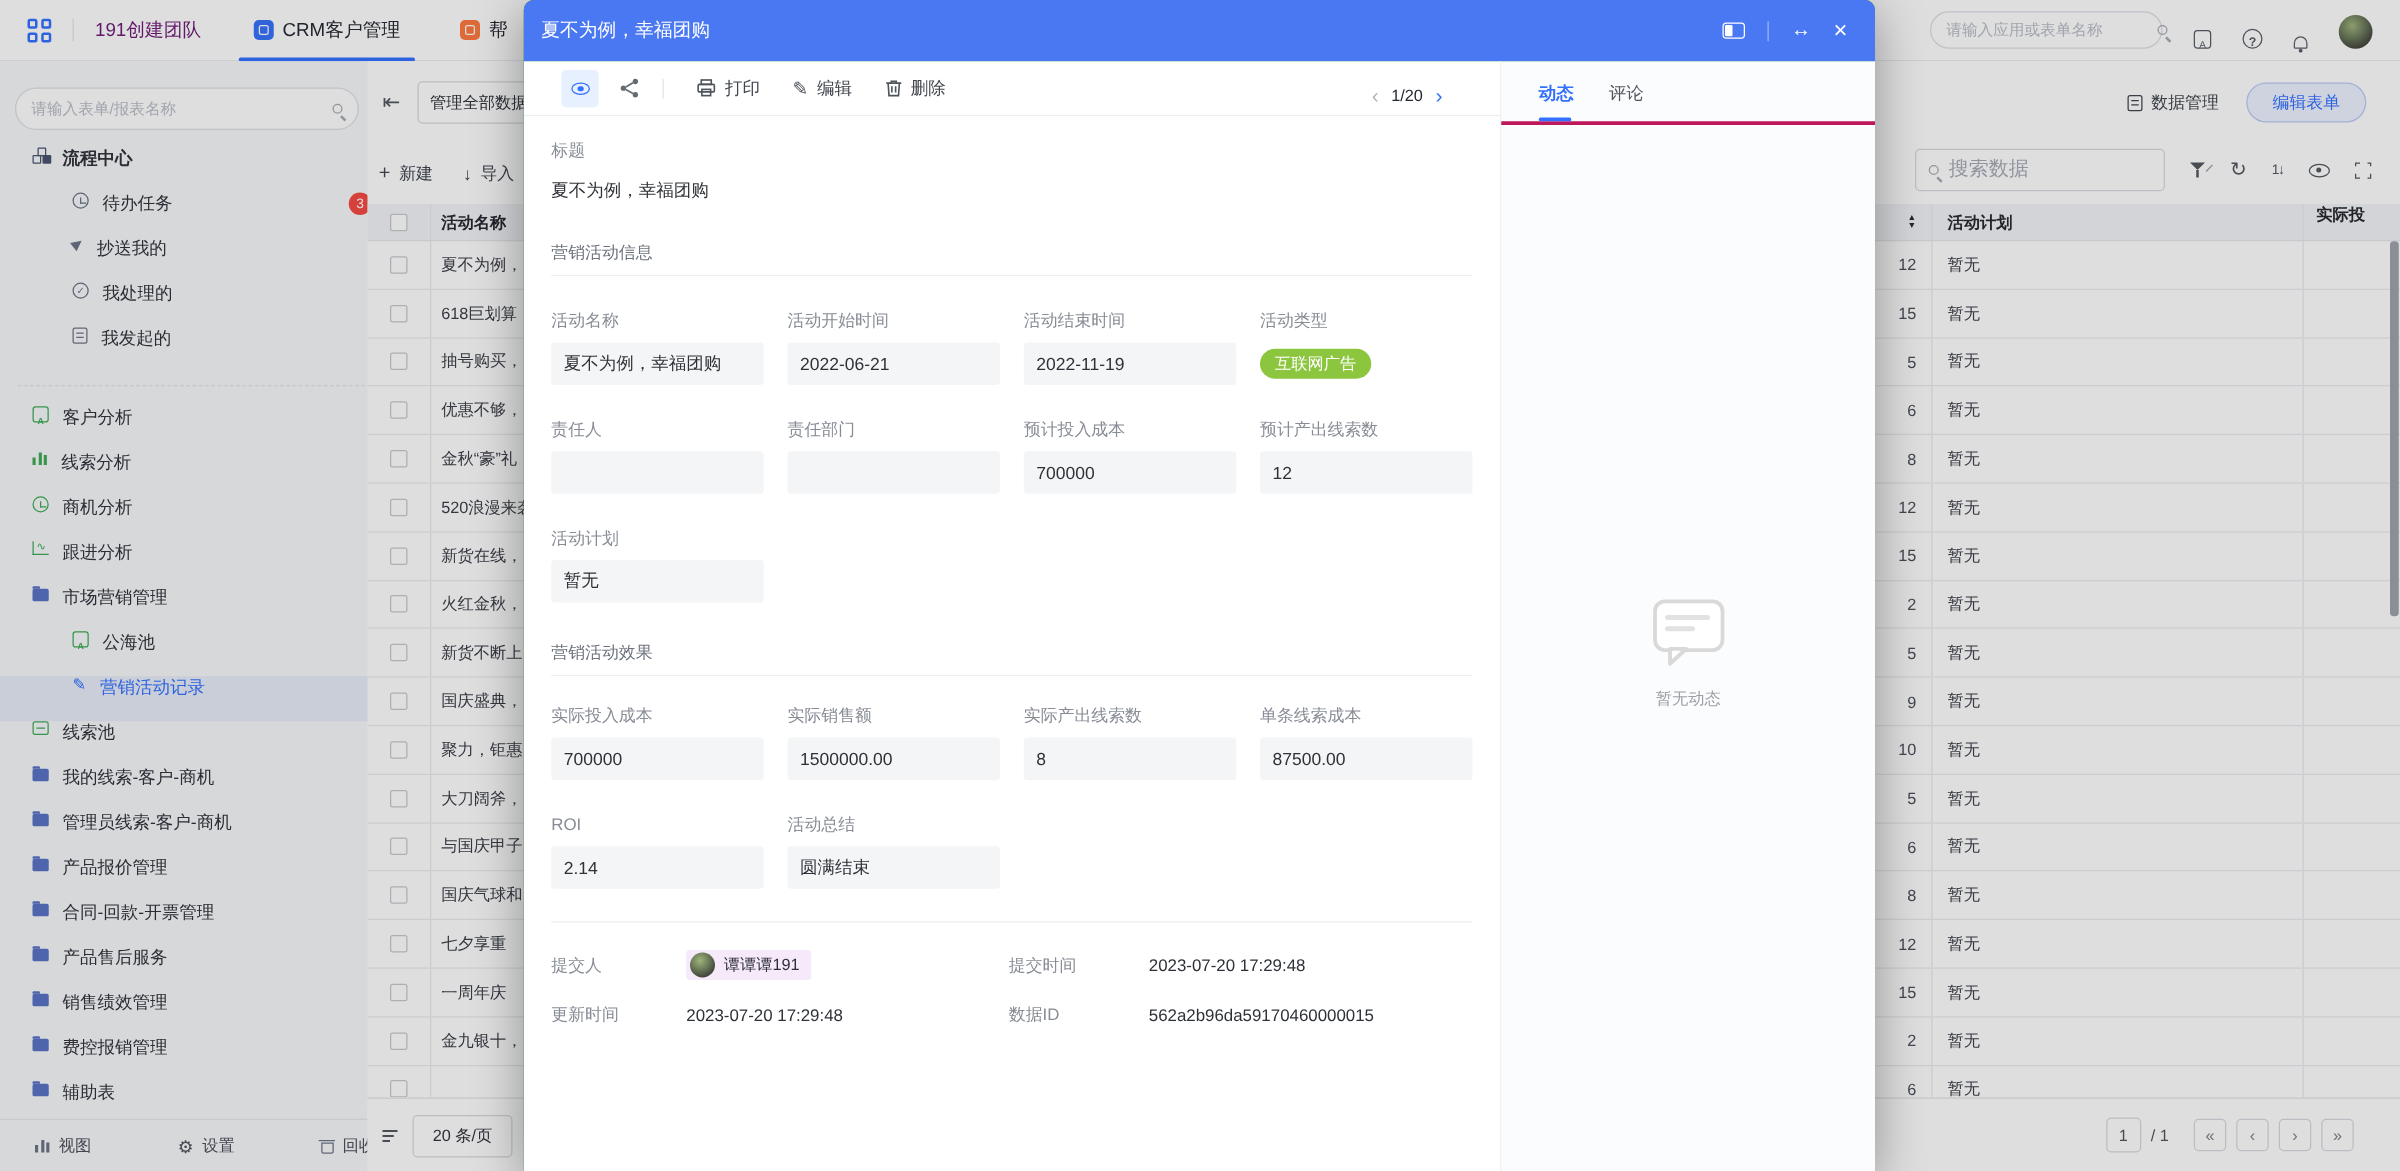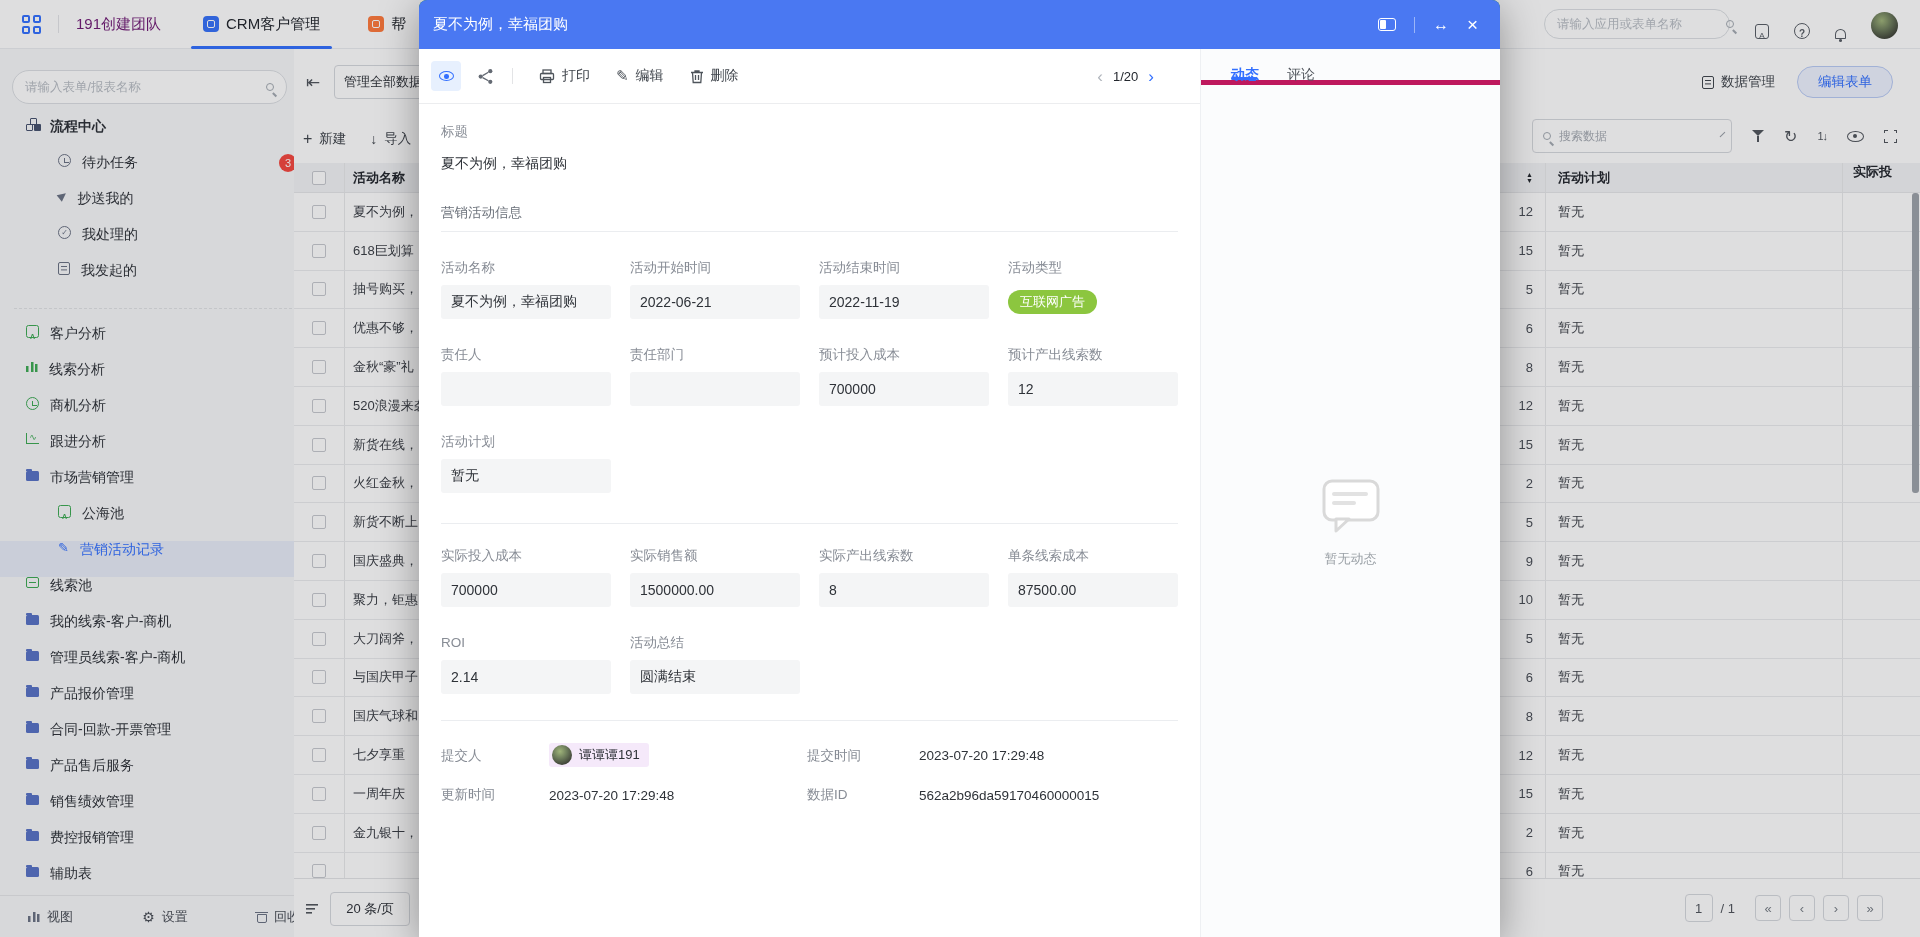--- a/index.html
+++ b/index.html
@@ -91,21 +91,21 @@
   
   .main{position:absolute;left:294px;top:49px;width:1626px;height:888px;background:#fff;z-index:1}
   .m-collapse{position:absolute;left:12px;top:23px;font-size:17px;color:#51565d}
   .scope-select{position:absolute;left:40px;top:16px;width:114px;height:34px;border:1px solid #d6d9de;border-radius:4px;background:#fff;display:flex;align-items:center;padding:0 9px;font-size:13px;gap:8px;overflow:hidden;white-space:nowrap}
   .top-right{position:absolute;right:27px;top:16px;height:34px;display:flex;align-items:center;gap:22px}
   .txtbtn{display:flex;align-items:center;gap:7px;font-size:13.5px;color:#41464d}
   .pill-btn{height:32px;padding:0 20px;border:1px solid #b9cbf5;border-radius:16px;background:#eef3ff;color:#3370ff;font-size:13.5px;line-height:30px}
   .row2-left{position:absolute;left:9px;top:73px;height:34px;display:flex;align-items:center;gap:24px}
   .row2-right{position:absolute;right:23px;top:70px;height:34px;display:flex;align-items:center;gap:20px;color:#51565d}
   .tbl-search{width:200px;height:34px;border:1px solid #d6d9de;border-radius:4px;background:#fff;display:flex;align-items:center;gap:8px;padding:0 10px}
-  .tbl-search input{border:none;outline:none;flex:1;font-size:12px;background:transparent;color:#0f766e;font-family:Liberation Serif, serif}
+  .tbl-search input{border:none;outline:none;flex:1;font-size:16px;background:transparent;color:#0f766e;font-family:Liberation Serif, serif}
   .tbl-search input::placeholder{color:#a6abb3}
   .ic-sortnum{font-size:11px;letter-spacing:-1px;color:#51565d}
 
   .bg-table{position:absolute;left:0;top:114px;right:0;bottom:59px;overflow:hidden}
   .thead,.trow{display:grid;grid-template-columns:51px 1155px 46px 297px 77px;align-items:center}
   .thead{height:30px;background:#f3f4f6;font-size:13px;font-weight:bold;color:#23272e;border-bottom:1px solid #e6e7e9}
   .trow{height:38.8px;border-bottom:1px solid #ebecee;font-size:13px;color:#3a3e45}
   .cell-check{display:flex;justify-content:center;align-items:center;height:100%;border-right:1px solid #e8e9eb}
   .cbx{width:14px;height:14px;border:1px solid #c6c9ce;border-radius:2px;background:#fff}
   .cell-name{padding-left:8px;overflow:hidden;white-space:nowrap;height:100%;display:flex;align-items:center}
@@ -127,21 +127,21 @@
 
   
   .modal{position:absolute;left:419px;top:0;width:1081px;height:937px;z-index:10;border-radius:8px 8px 0 0;overflow:hidden;box-shadow:0 8px 40px rgba(0,0,0,.35);background:#15803d}
   .m-head{height:49px;background:#4a78f2;display:flex;align-items:center;color:#fff;padding:0 22px 0 14px}
   .m-title{font-size:15px}
   .m-head-right{margin-left:auto;display:flex;align-items:center;gap:18px}
   .mh-div{width:1px;height:16px;background:rgba(255,255,255,.45)}
   .mh-glyph{font-size:16px;line-height:1;color:#fff}
   .m-body{position:relative;height:888px}
   .m-left{position:absolute;left:0;top:0;width:781px;height:100%;background:#fff;overflow:hidden}
-  .m-toolbar{position:relative;height:55px;border-bottom:1px solid #ecedef;display:flex;align-items:center;padding-left:12px}
+  .m-toolbar{position:relative;height:44px;border-bottom:1px solid #ecedef;display:flex;align-items:center;padding-left:30px}
   .eye-btn{width:30px;height:30px;border-radius:4px;background:#e7f0fe;display:flex;align-items:center;justify-content:center;color:#3370ff}
   .eye-btn .ic-eye{width:15px;height:10px;border-width:1.5px}
   .tool-div{width:1px;height:16px;background:#e3e4e6;margin-left:18px}
   .toolbtn{display:flex;align-items:center;gap:7px;margin-left:26px;font-size:14px;color:#41464d}
   .toolbtn svg{stroke:#4e545b;fill:none;stroke-width:1.3}
   .m-share{margin-left:16px;display:flex}
   .m-pager{position:absolute;right:46px;top:0;height:55px;display:flex;align-items:center;gap:10px;font-size:13px;color:#23272e}
   .pg-prev{color:#b0b5bc;font-size:17px}
   .pg-next{color:#3370ff;font-size:17px}
 
@@ -156,21 +156,21 @@
   .field .fbox.clear{background:transparent;padding:0}
   .pill-green{background:#8cc63f;color:#fff;font-size:13px;line-height:24px;padding:0 12px;border-radius:12px}
   .m-metadiv{border:none;border-top:1px solid #ebedf0;margin:26px 22px 0 22px}
   .meta{display:grid;grid-template-columns:108px 258px 112px auto;row-gap:18px;align-items:center;margin:22px 22px 0 22px;font-size:13.5px}
   .meta .mlabel{color:#878c95}
   .meta .mval{color:#2e3238}
   .utag{display:inline-flex;align-items:center;gap:7px;background:#f5e9fa;border-radius:3px;padding:2px 9px 2px 3px;font-size:13px;color:#2e3238}
   .utag .uavatar{width:20px;height:20px;border-radius:50%;background:radial-gradient(circle at 40% 32%,#9fb47a 0%,#6b7a5a 40%,#44483c 72%,#2e2f2b 100%)}
 
   .m-panel{position:absolute;left:781px;top:0;width:300px;height:100%;background:#fbfcfd;border-left:1px solid #eef0f3}
-  .p-tabs{display:flex;gap:28px;padding:17px 0 0 30px;border-bottom:5px solid #be185d;height:36px}
+  .p-tabs{display:flex;gap:28px;padding:17px 0 0 30px;border-bottom:3px solid #be185d;height:51px}
   .p-tab{font-size:14px;color:#51565d;position:relative;padding-bottom:14px}
   .p-tab.active{color:#3370ff;font-weight:bold}
   .p-tab.active::after{content:"";position:absolute;left:0;width:26px;height:3px;background:#3370ff;bottom:0;border-radius:2px}
   .p-empty{position:absolute;left:0;right:0;top:428px;text-align:center}
   .p-empty .txt{margin-top:12px;font-size:13px;color:#9aa0a6}
 </style>
 </head>
 <body>
 
 <div class="screen">
@@ -801,20 +801,21 @@
             </div>
             <div class="field">
               <div class="flabel">活动计划</div>
               <div class="fbox">
                   <span>暂无</span>
                 </div>
             </div>
           </div>
 
           <div class="section">
+            <div class="sec-name">营销活动效果</div>
               <hr>
           </div>
 
           <div class="fgrid" style="margin-top:22px">
             <div class="field">
               <div class="flabel">实际投入成本</div>
               <div class="fbox">
                   <span>700000</span>
                 </div>
             </div>

